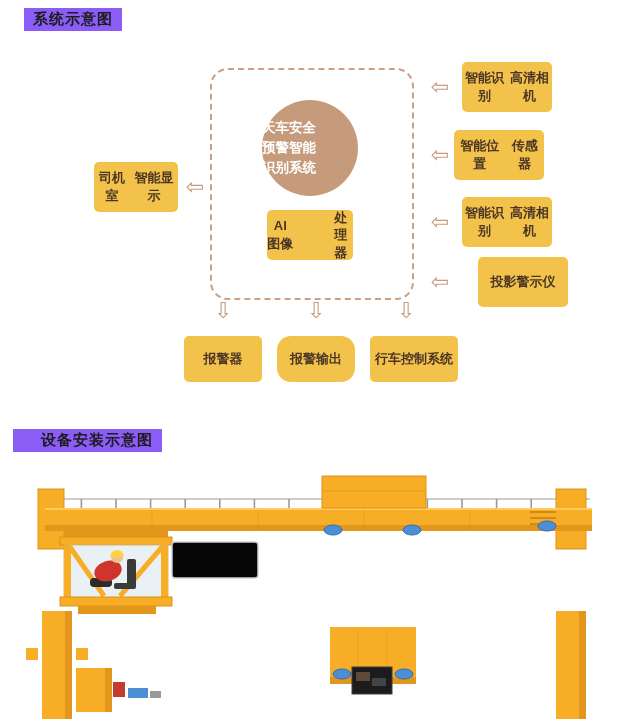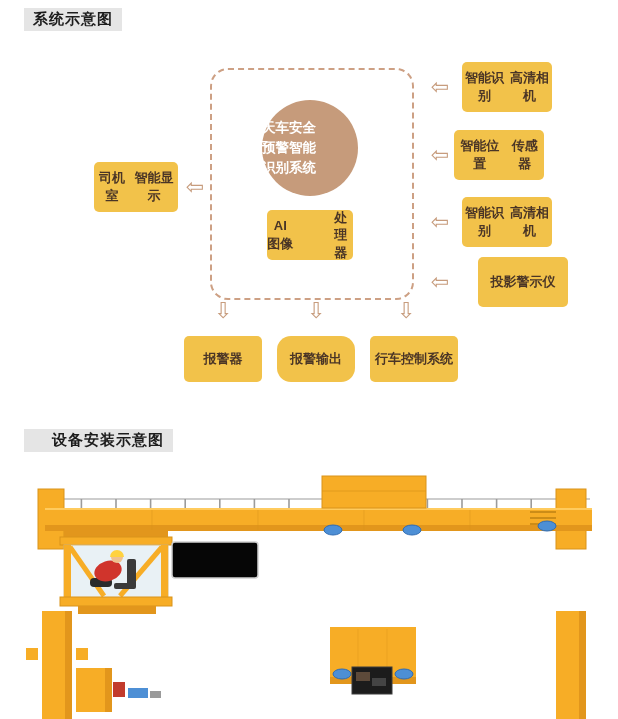--- a/index.html
+++ b/index.html
@@ -2,21 +2,21 @@
 <html><head>
 <meta charset="utf-8">
 <style>
   html,body{margin:0;padding:0;}
   body{
     width:618px;height:719px;position:relative;background:#ffffff;
     font-family:"Liberation Sans","DejaVu Sans",sans-serif;
     overflow:hidden;
   }
   .badge{
-    position:absolute;background:#e5e5e5;color:#1c1c1c;
+    position:absolute;background:#8b5cf6;color:#1c1c1c;
     font-size:15px;font-weight:bold;padding:2px 9px;letter-spacing:1px;
     white-space:nowrap;
   }
   .dashed{
     position:absolute;border:2px dashed #CDA084;border-radius:18px;
   }
   .circle{
     position:absolute;background:#C69B7B;border-radius:50%;color:#ffffff;
     font-size:13.5px;font-weight:bold;line-height:1.5;text-align:center;
     display:flex;flex-direction:column;align-items:flex-start;justify-content:center;
@@ -89,21 +89,21 @@
 </div>
 <div class="ybox" style="left:277px;top:336px;width:78px;height:46px;border-radius:14px;">
   <div>报警</div>
   <div>输出</div>
 </div>
 <div class="ybox" style="left:370px;top:336px;width:88px;height:46px;">
   <div>行车控制</div>
   <div>系统</div>
 </div>
 
-<div class="badge" style="left:24px;top:429px;padding-left:28px;">设备安装示意图</div>
+<div class="badge" style="left:13px;top:429px;padding-left:28px;">设备安装示意图</div>
 
 <svg width="618" height="255" viewBox="0 0 618 255">
 
   <g>
     <line x1="46" y1="35" x2="590" y2="35" stroke="#9b9b9b" stroke-width="1.2"></line>
     <line x1="46" y1="39.5" x2="590" y2="39.5" stroke="#9b9b9b" stroke-width="9" stroke-dasharray="1.6 33"></line>
   </g>
 
   <rect x="38" y="25" width="26" height="60" fill="#F7AD26" stroke="#D9931A"></rect>
   <rect x="556" y="25" width="30" height="60" fill="#F7AD26" stroke="#D9931A"></rect>

